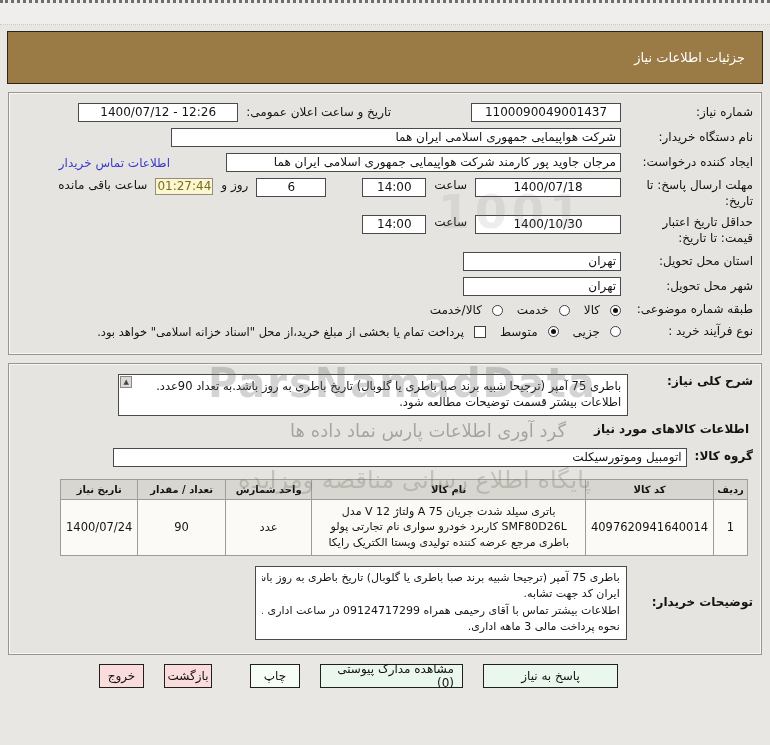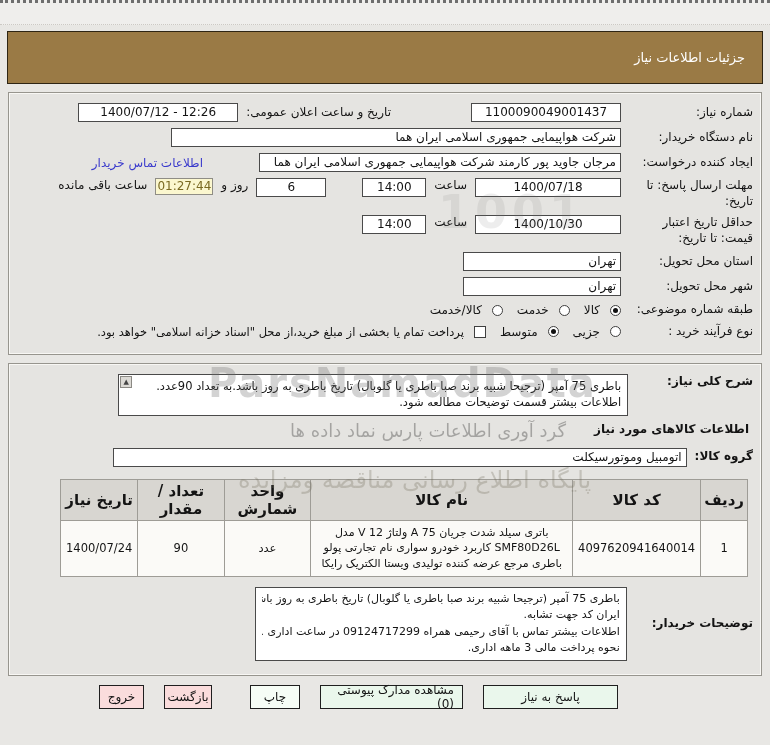--- a/index.html
+++ b/index.html
@@ -33,21 +33,21 @@
   .row.top{ align-items:flex-start; }
   .lbl{ width:124px; flex:none; line-height:1.3; }
   .lbl-inline{ flex:none; line-height:1.3; }
   .lbl-bold{ font-weight:bold; flex:none; line-height:1.3; }
   .box{
     background:#fff; border:1px solid #4a4a4a;
     height:19px; line-height:17px; padding:0 4px;
     overflow:hidden; white-space:nowrap; flex:none;
   }
   .num{ direction:ltr; text-align:center; }
-  .w150{width:150px}.w160{width:160px}.w450{width:450px}.w395{width:362px}
+  .w150{width:150px}.w160{width:160px}.w450{width:450px}.w395{width:395px}
   .w146{width:146px}.w64{width:64px}.w70{width:70px}.w158{width:158px}
   .mr112{margin-right:72px}.mr48{margin-right:48px}.mr28{margin-right:28px}
   .countdown{
     width:58px; height:17px; line-height:15px; flex:none;
     background:#fbf7cf; border:1px solid #8f8d85;
     color:#7a6a22; direction:ltr; text-align:center;
   }
   .link{ color:#3a3acc; cursor:pointer; flex:none; }
   .radio{
     width:11px; height:11px; border:1px solid #3f3f3f; border-radius:50%;
@@ -75,21 +75,21 @@
     background:#dcdad5; border:1px solid #8b8984;
     font-size:7px; line-height:10px; text-align:center; color:#444;
   }
   .section-title{ font-weight:bold; margin:4px 4px 12px; }
   .group-input{ width:574px; }
   table{
     border-collapse:collapse; width:688px;
     margin:12px 5px 10px auto; background:#fbfaf7;
   }
   th,td{ border:1px solid #9e9c96; text-align:center; vertical-align:middle; }
-  th{ background:#d8d6d1; font-weight:bold; font-size:15px; height:36px; padding:2px 3px; }
+  th{ background:#d8d6d1; font-weight:bold; font-size:10px; height:20px; padding:2px 3px; }
   td{ font-size:11.5px; padding:2px 5px; height:56px; }
   td.ltr{ direction:ltr; }
   .name-cell{ line-height:1.4; font-size:11px; padding:2px 8px; }
   .notes-box{
     width:372px; flex:none; background:#fff; border:1px solid #4a4a4a;
     padding:3px 6px; margin-right:17px;
   }
   .notes-box .tline{ text-align:right; line-height:1.5; font-size:11px;
     white-space:nowrap; overflow:hidden; }
   

